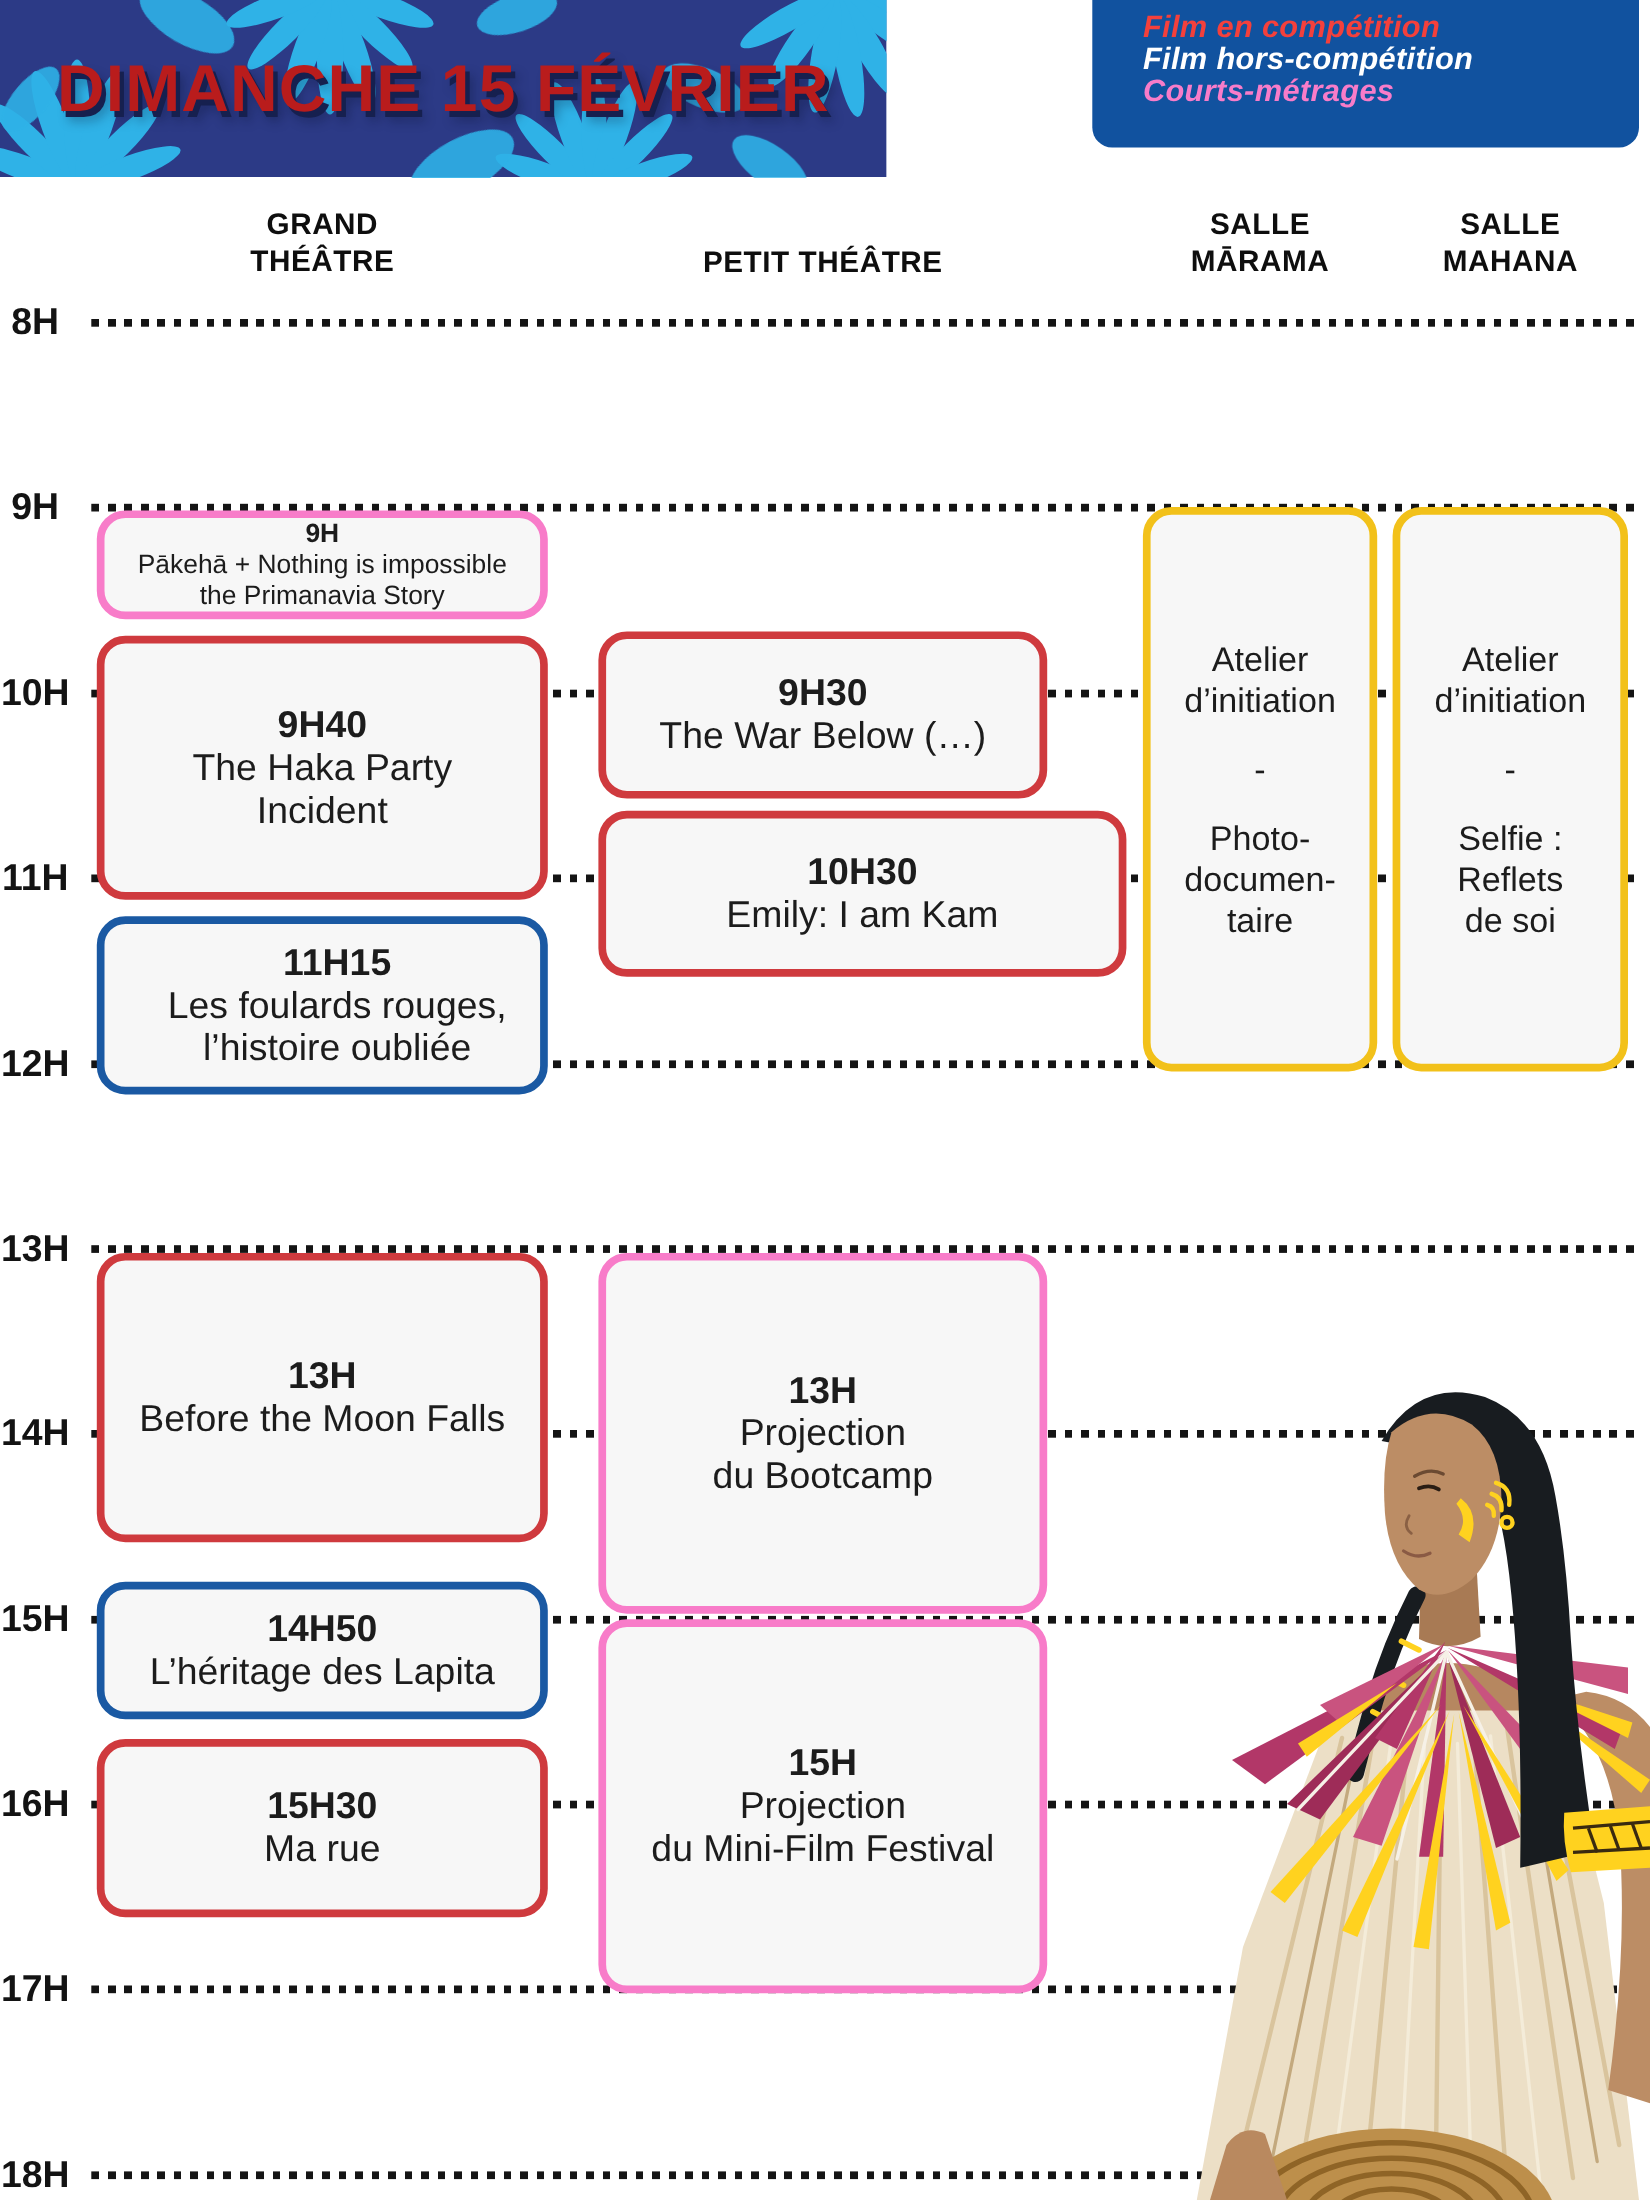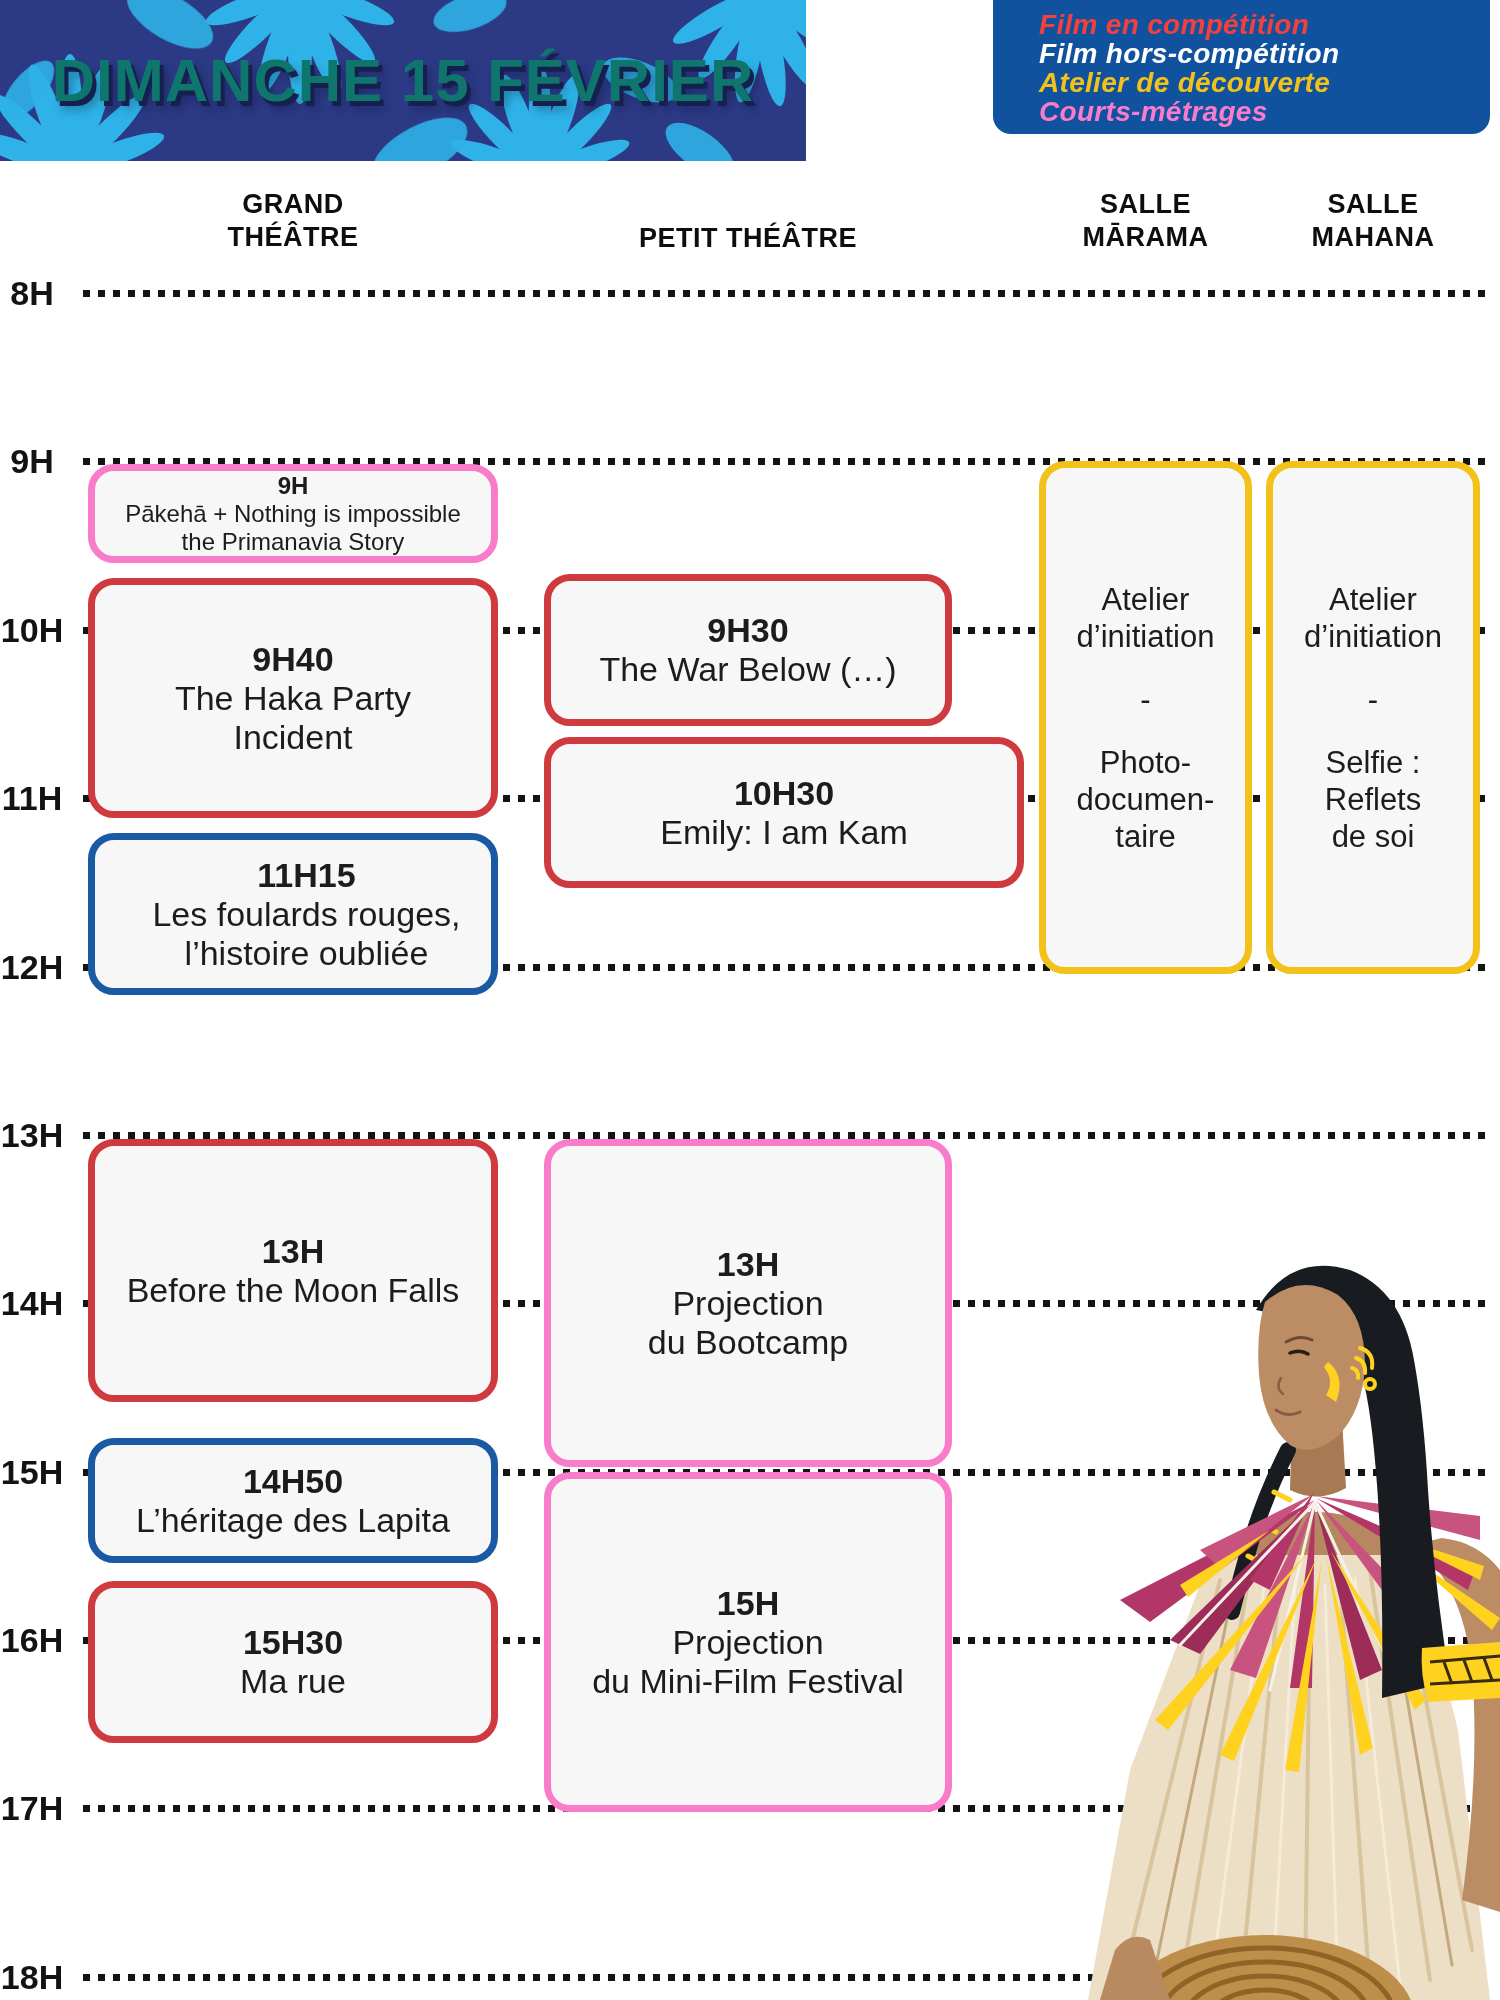--- a/index.html
+++ b/index.html
@@ -4,21 +4,21 @@
 <style>
   html,body{margin:0;padding:0;background:#ffffff;}
   .page{position:relative;width:1500px;height:2000px;background:#ffffff;overflow:hidden;
         font-family:"Liberation Sans",sans-serif;color:#1c1c1c;}
 
   
   .banner{position:absolute;left:0;top:0;width:806px;height:161px;overflow:hidden;z-index:4;}
   .banner svg{position:absolute;left:0;top:0;}
   .banner-title{position:absolute;left:0;top:0;width:100%;height:100%;
       display:flex;align-items:center;justify-content:center;
-      font-size:60px;font-weight:bold;letter-spacing:1px;color:#0f766e;white-space:nowrap;
+      font-size:60px;font-weight:bold;letter-spacing:1px;color:#b91c1c;white-space:nowrap;
       text-shadow:4px 5px 0 #16204f,7px 9px 10px rgba(10,16,45,.35);}
 
   
   .legend{position:absolute;left:993px;top:0;width:497px;height:134px;background:#11529f;
       border-radius:0 0 18px 18px;box-sizing:border-box;padding:10px 0 0 46px;z-index:4;}
   .legend-item{font-size:28px;line-height:29px;font-weight:bold;font-style:italic;letter-spacing:.3px;}
 
   
   .col-header{position:absolute;text-align:center;font-weight:bold;font-size:27px;line-height:33px;
       letter-spacing:.5px;color:#0e0e0e;z-index:2;}
@@ -95,21 +95,20 @@
           <ellipse cx="700" cy="150" rx="40" ry="18" transform="rotate(35 700 150)"></ellipse>
         </g>
       </g>
     </svg>
     <div class="banner-title">DIMANCHE 15 FÉVRIER</div>
   </div>
 
   <div class="legend">
     <div class="legend-item" style="color: rgb(244, 64, 60);">Film en compétition</div>
     <div class="legend-item" style="color: rgb(255, 255, 255);">Film hors-compétition</div>
-    <div class="legend-item" style="color: rgb(242, 193, 26);">Atelier de découverte</div>
     <div class="legend-item" style="color: rgb(248, 124, 201);">Courts-métrages</div>
   </div>
 
   <div class="col-header" style="left:88px;top:188px;width:410px">
     <div>GRAND</div>
     <div>THÉÂTRE</div>
   </div>
   <div class="col-header" style="left:544px;top:222px;width:408px">
     <div>PETIT THÉÂTRE</div>
   </div>

